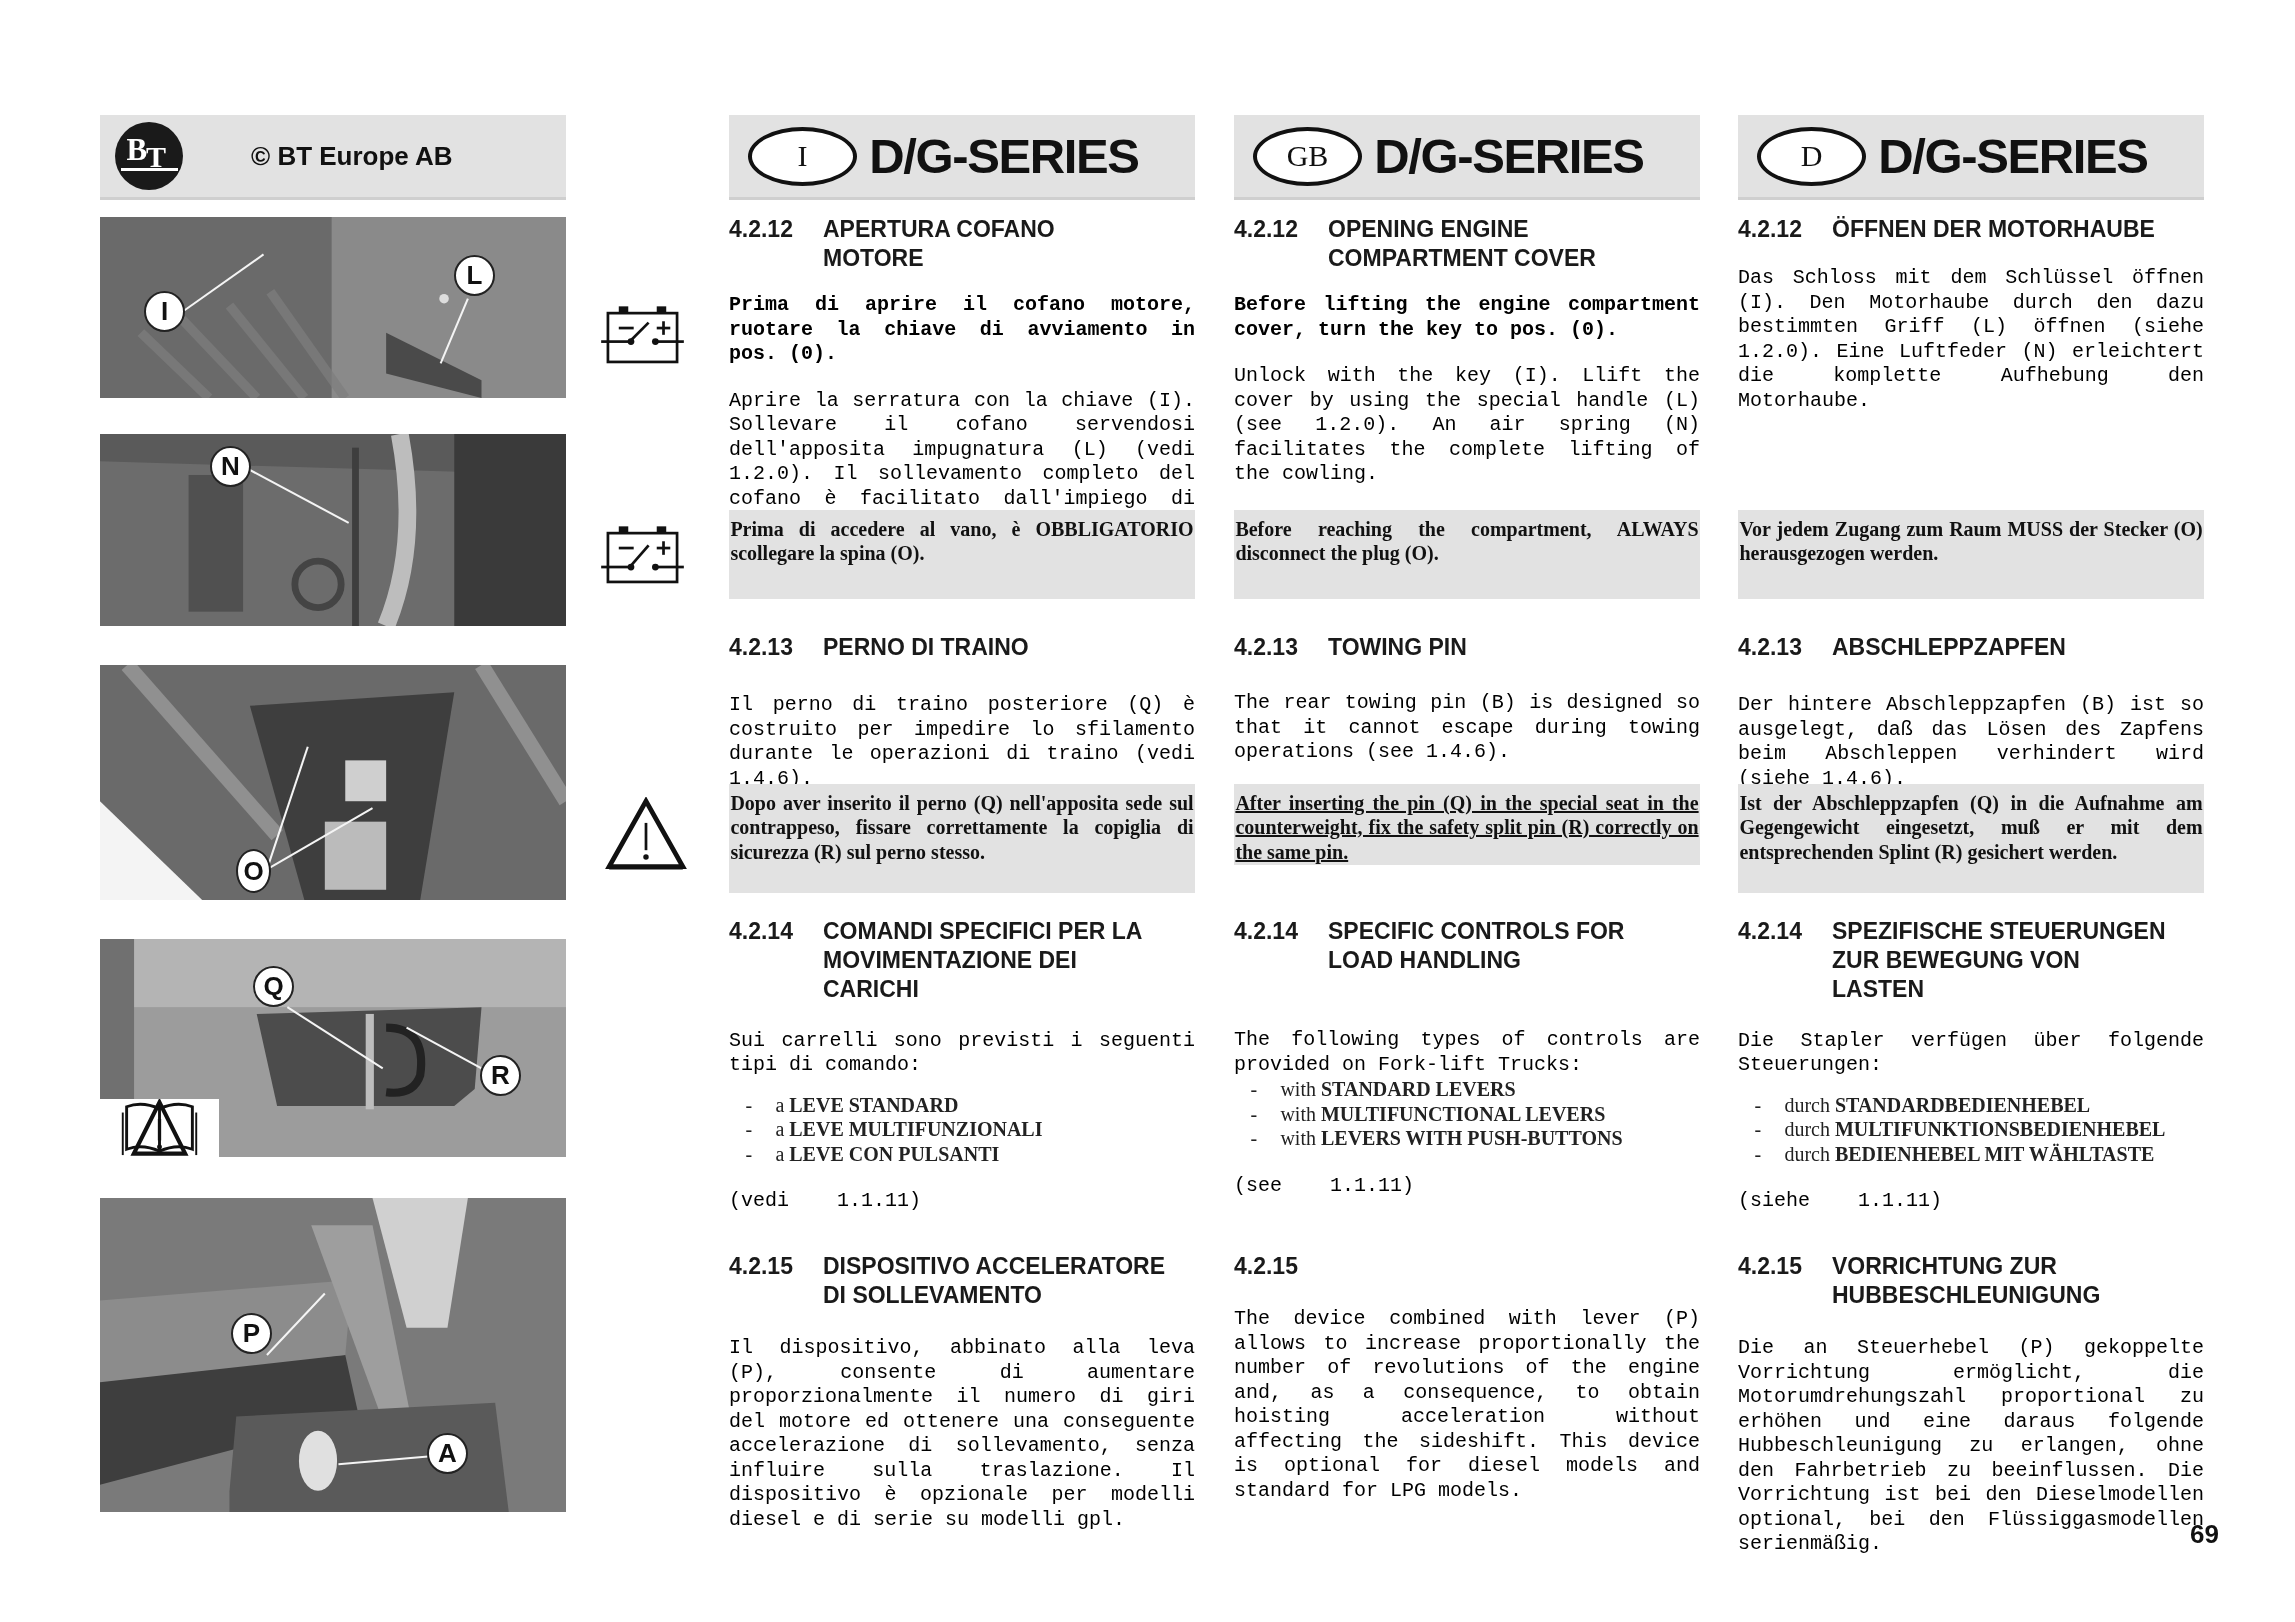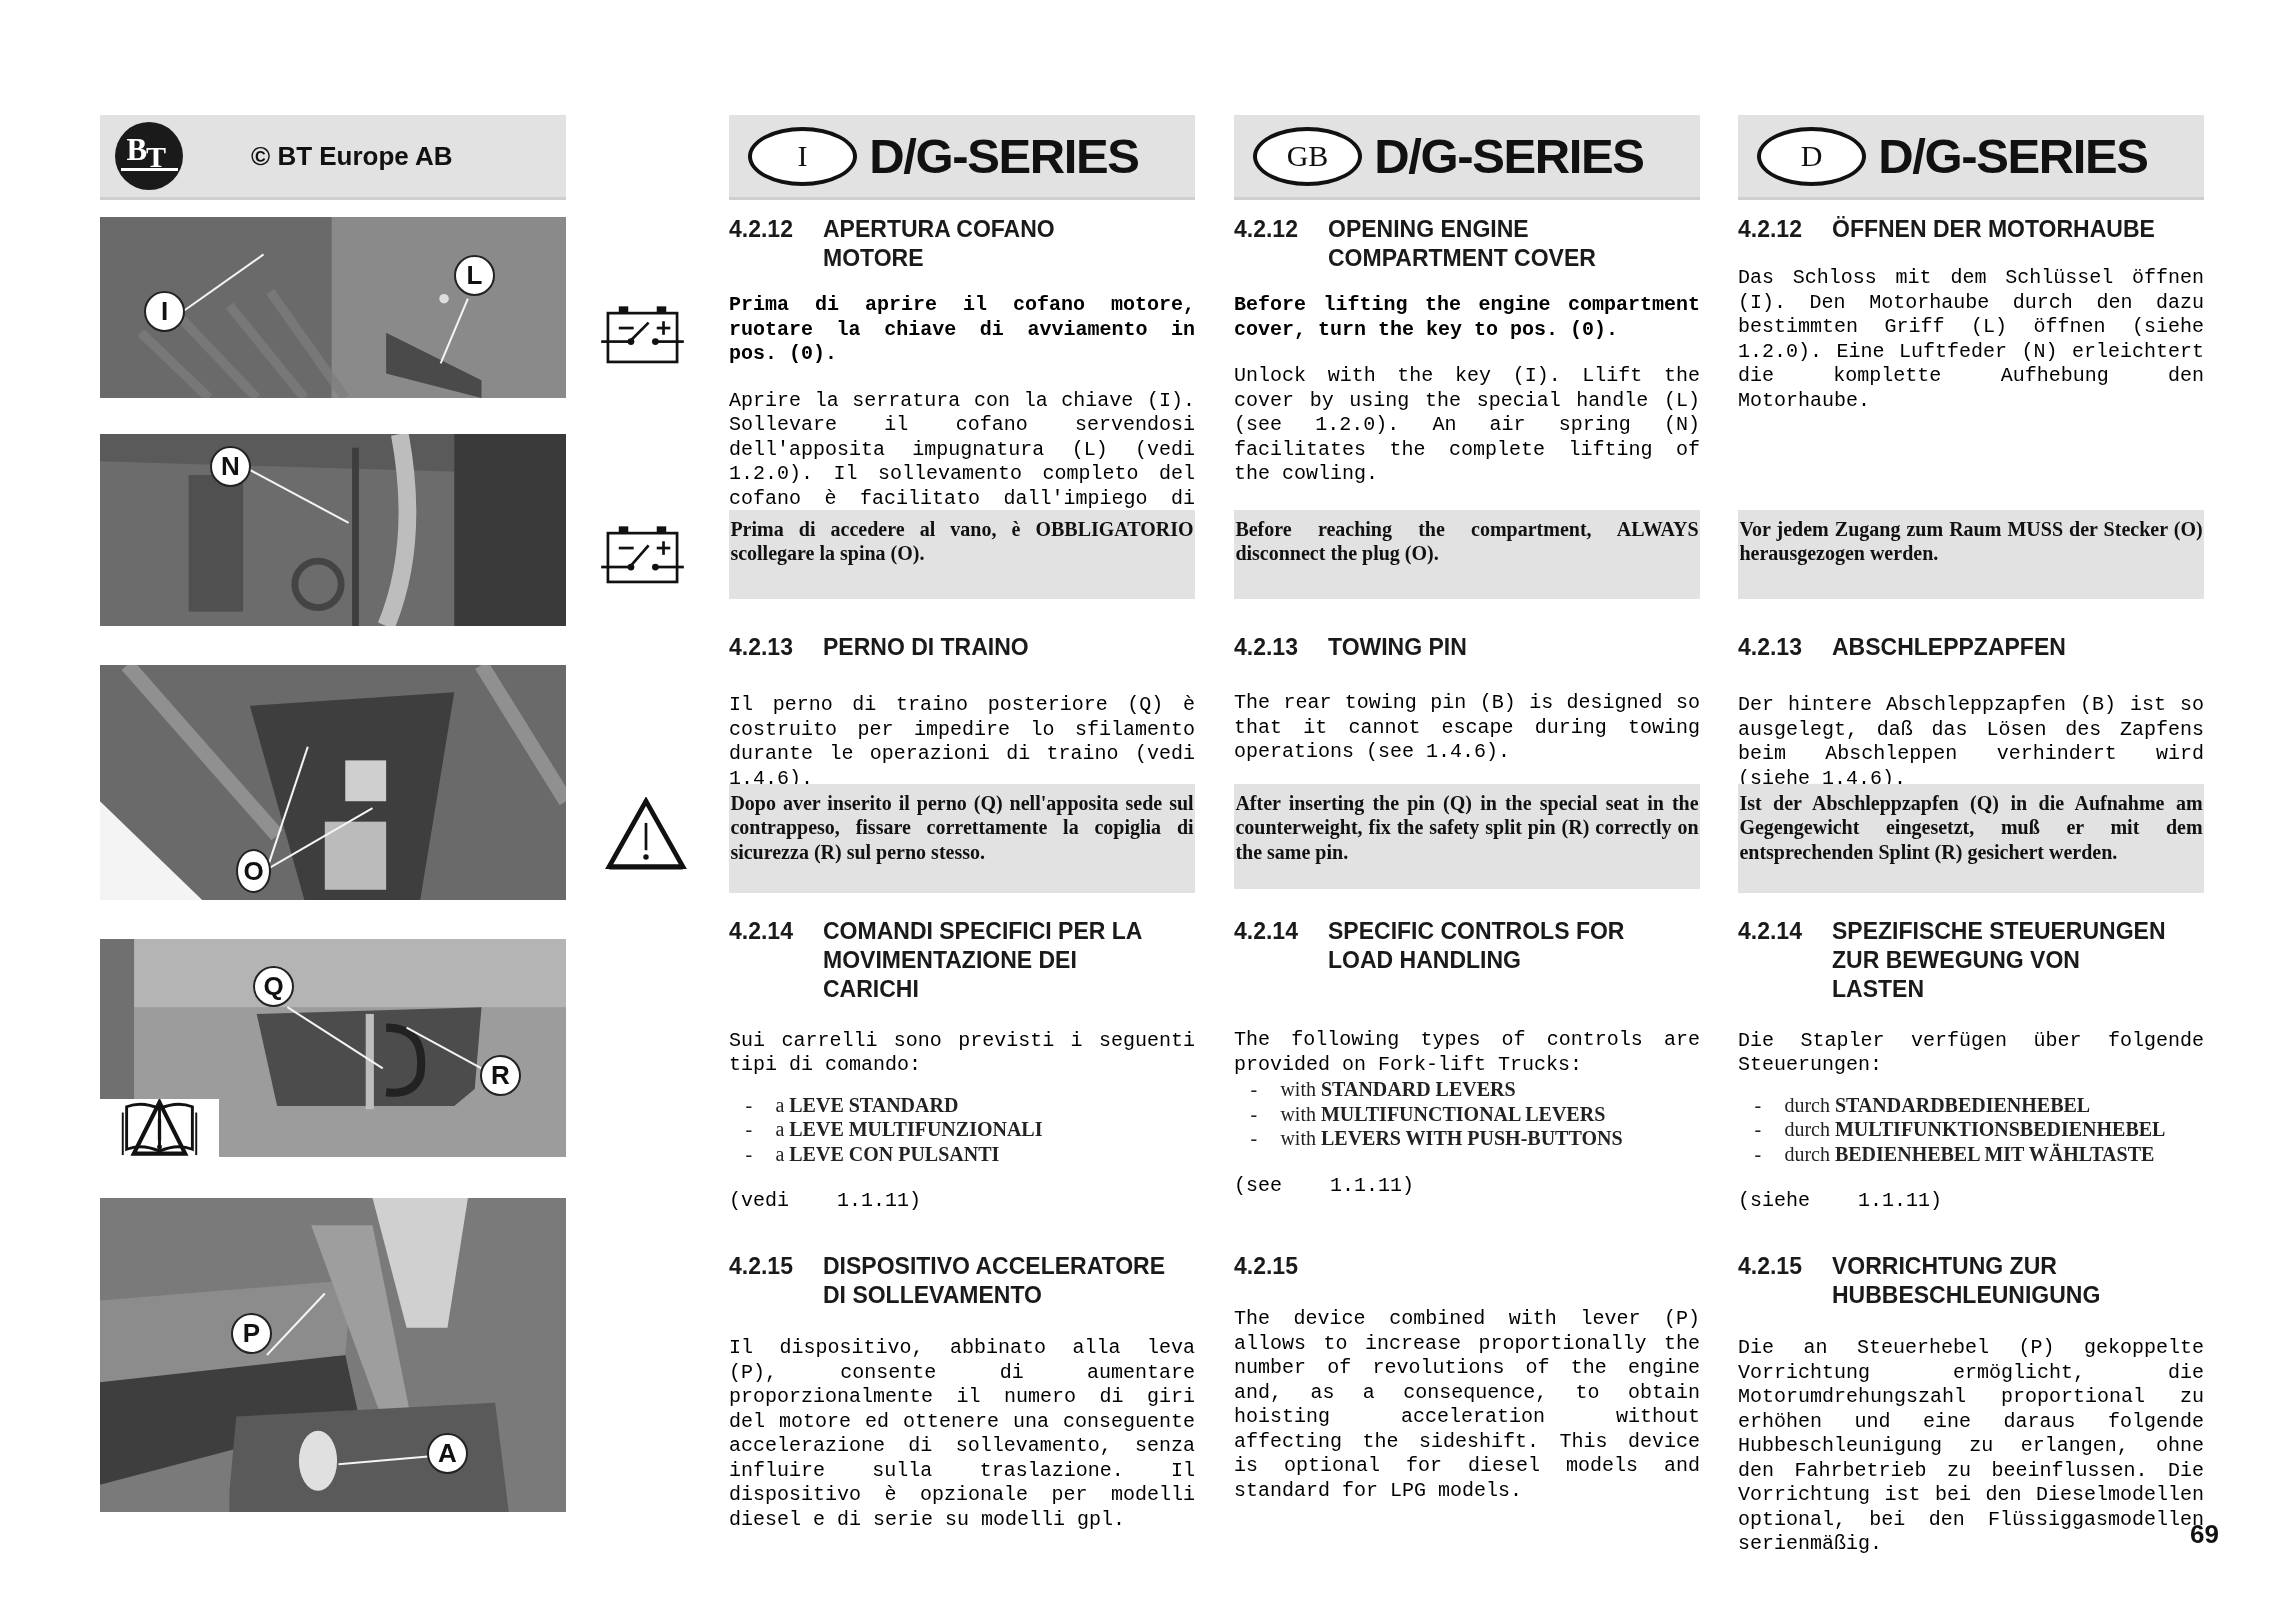--- a/index.html
+++ b/index.html
@@ -317,21 +317,21 @@
   </div>
 
   <div class="section" style="top:518px;">
     <div class="sec-head">
       <span class="sec-num">4.2.13</span>
       <span class="sec-title">TOWING PIN</span>
     </div>
     <p class="para" style="margin-top:29px;">The rear towing pin (B) is designed so that it cannot escape during towing operations  (see 1.4.6).</p>
   </div>
   <div class="section" style="top:669px;">
-    <div class="note" style="height:105px;">After inserting the pin (Q) in the special seat in the counterweight, fix the safety split pin (R) correctly on the same pin.</div>
+    <div class="note" style="height:81px;text-decoration:underline;">After inserting the pin (Q) in the special seat in the counterweight, fix the safety split pin (R) correctly on the same pin.</div>
   </div>
 
   <div class="section" style="top:802px;">
     <div class="sec-head">
       <span class="sec-num">4.2.14</span>
       <span class="sec-title">SPECIFIC CONTROLS FOR
 LOAD  HANDLING</span>
     </div>
     <p class="para" style="margin-top:53px;">The following types of controls are provided on   Fork-lift Trucks:</p>
     <ul class="list">

